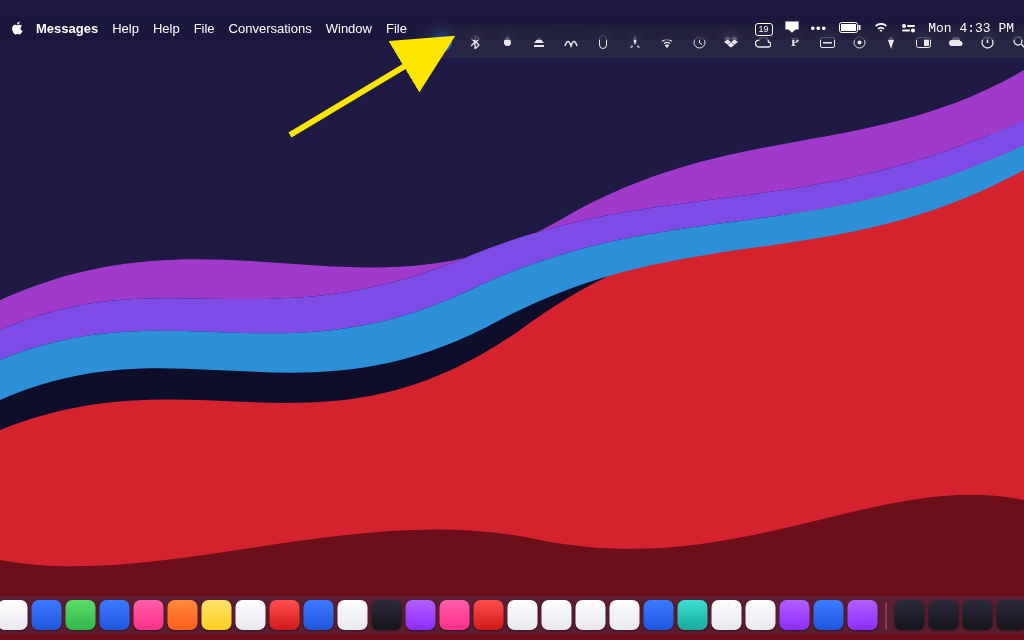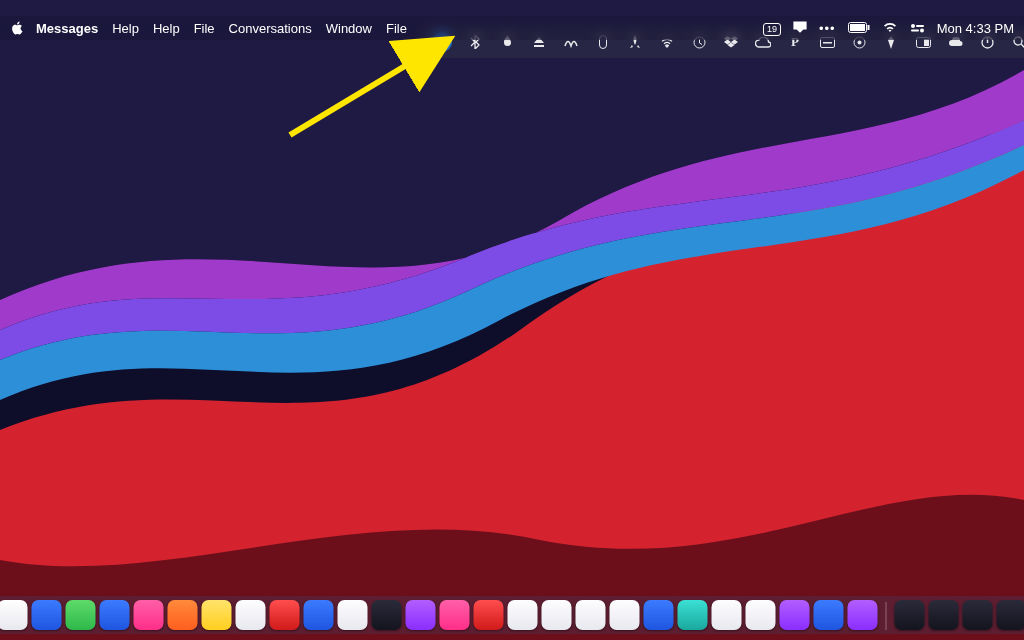--- a/index.html
+++ b/index.html
@@ -11,21 +11,21 @@
 .wallpaper svg { width:100%; height:100%; display:block; }
 
 
 .menubar { position:absolute; top:16px; left:0; right:0; height:24px; display:flex; align-items:center; padding:0 10px; background:rgba(22,20,45,.35); backdrop-filter:blur(6px); z-index:5; }
 .menubar .apple { width:14px; height:14px; margin-right:12px; display:flex; align-items:center; }
 .menubar .appname { font-weight:600; margin-right:14px; }
 .menubar .menuitem { margin-right:14px; cursor:default; }
 .menubar .spacer { flex:1; }
 .status-right { display:flex; align-items:flex-end; gap:12px; }
 .status-right .cal { border:1px solid #fff; border-radius:3px; font-size:9px; padding:0 3px; line-height:11px; }
-.status-right .clock { font-variant-numeric:tabular-nums; }
+.status-right .clock { font-variant-numeric:tabular-nums;font-family:Liberation Mono, monospace; }
 
 
 .tray { position:absolute; top:26px; left:420px; background:rgba(40,40,70,.9); border-radius:10px; display:flex; gap:14px; padding:6px 12px; align-items:center; z-index:4; }
 .tray .ticon { width:18px; height:18px; display:flex; align-items:center; justify-content:center; opacity:.9; cursor:pointer; }
 .tray .ticon.hl { background:#2374e1; border-radius:50%; width:20px; height:20px; }
 
 
 .arrow { position:absolute; z-index:6; }
 
 

